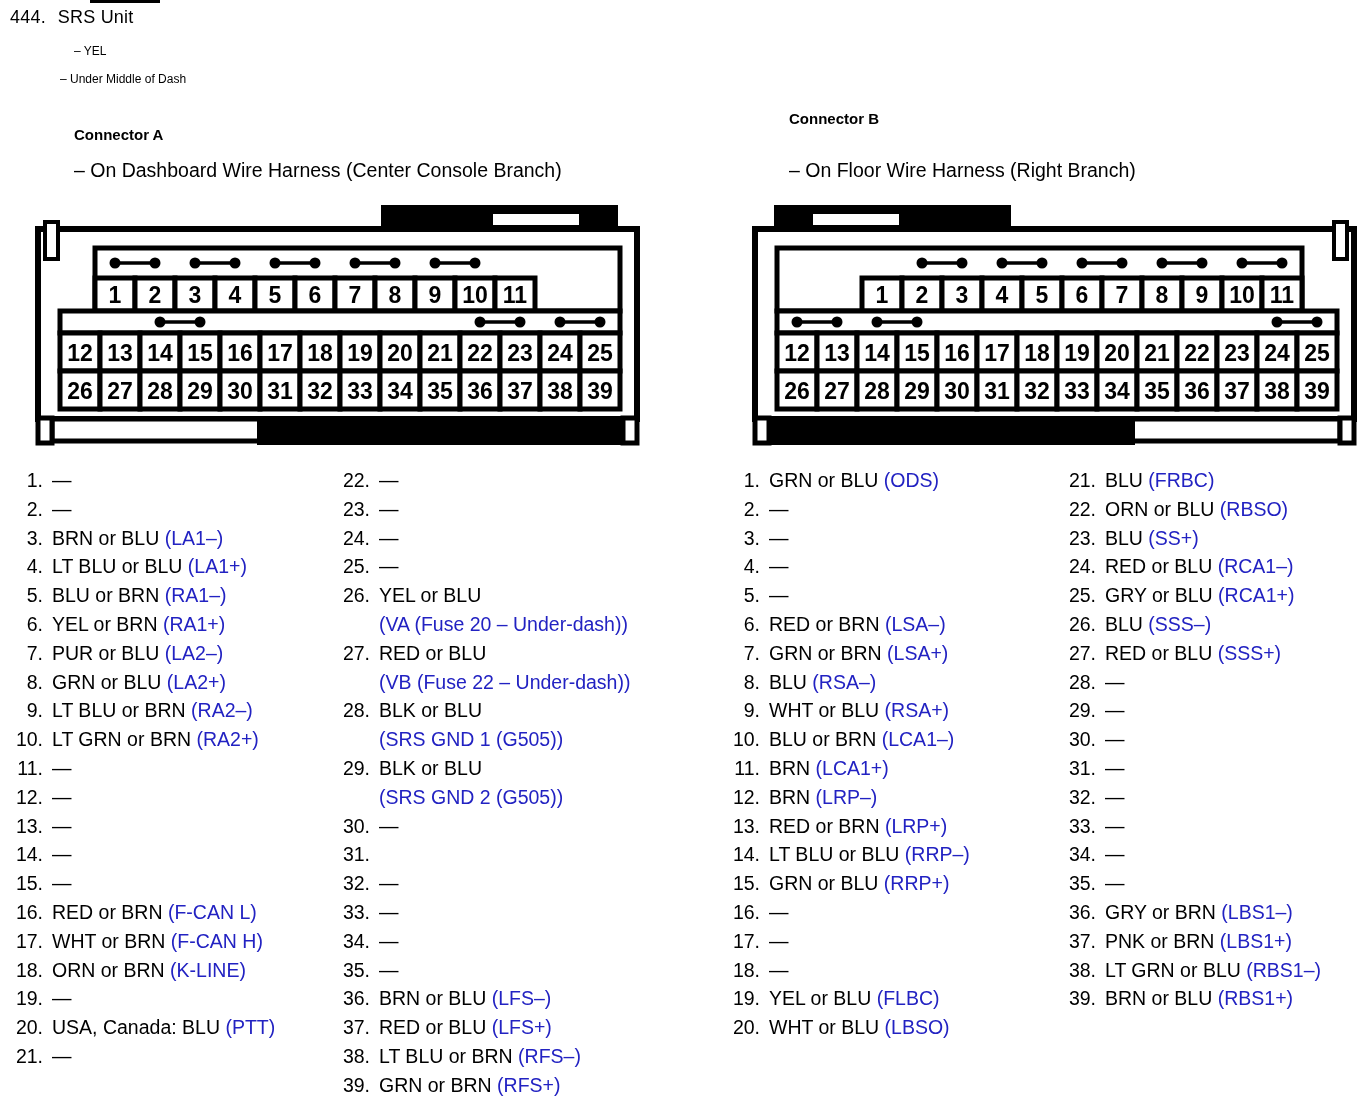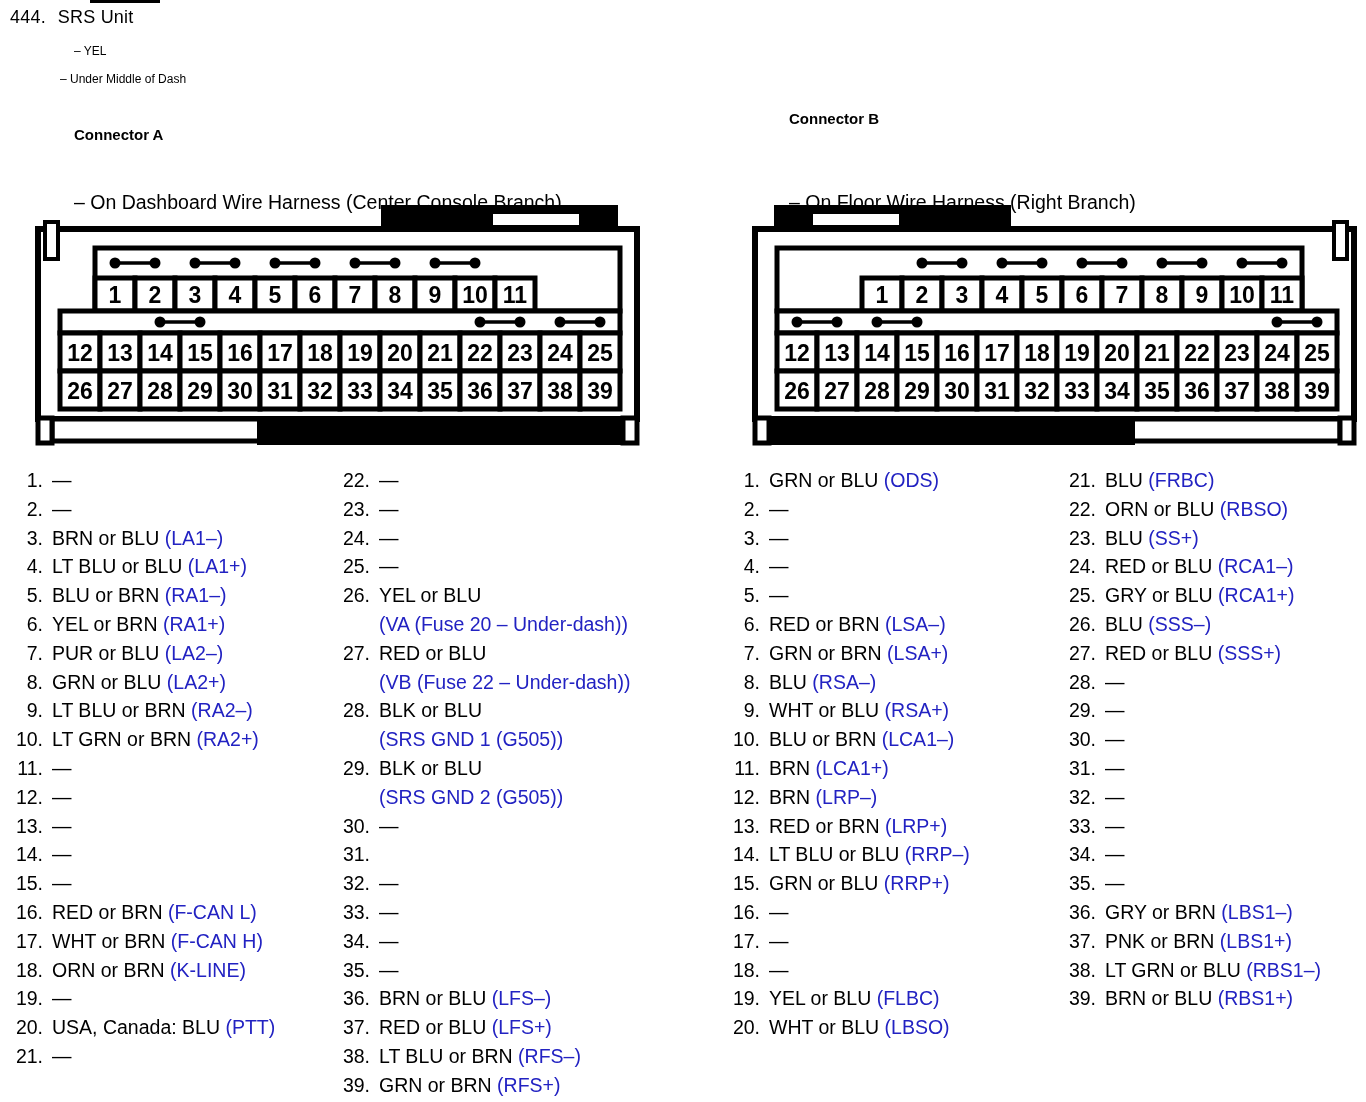--- a/index.html
+++ b/index.html
@@ -7,21 +7,21 @@
     width:1366px;height:1102px;position:relative;overflow:hidden;
     background:#ffffff;color:#000;
     font-family:"Liberation Sans",sans-serif;
     --blue:#2222C2;
   }
   .abs{position:absolute;}
   .t-num,.t-name{font-weight:normal;font-size:18px;letter-spacing:.2px;}
   .t-name{margin-left:12px;}
   .t-detail{font-size:12px;}
   .conn-heading{font-weight:bold;font-size:15px;}
-  .conn-sub{font-size:19.5px;margin-top:32px;}
+  .conn-sub{font-size:19.5px;}
   .conn-svg{position:absolute;}
   .top-smudge{position:absolute;background:#000;}
   .pin-col{position:absolute;top:466px;font-size:19.5px;line-height:28.8px;white-space:nowrap;}
   .pin-item{display:flex;}
   .pin-num{width:38px;text-align:right;margin-right:9px;flex:0 0 auto;}
   .pin-text .b{color:var(--blue);}
   svg text{font-family:"Liberation Sans",sans-serif;font-weight:bold;}
 </style>
 </head>
 <body style="--blue: #2222C2;">

